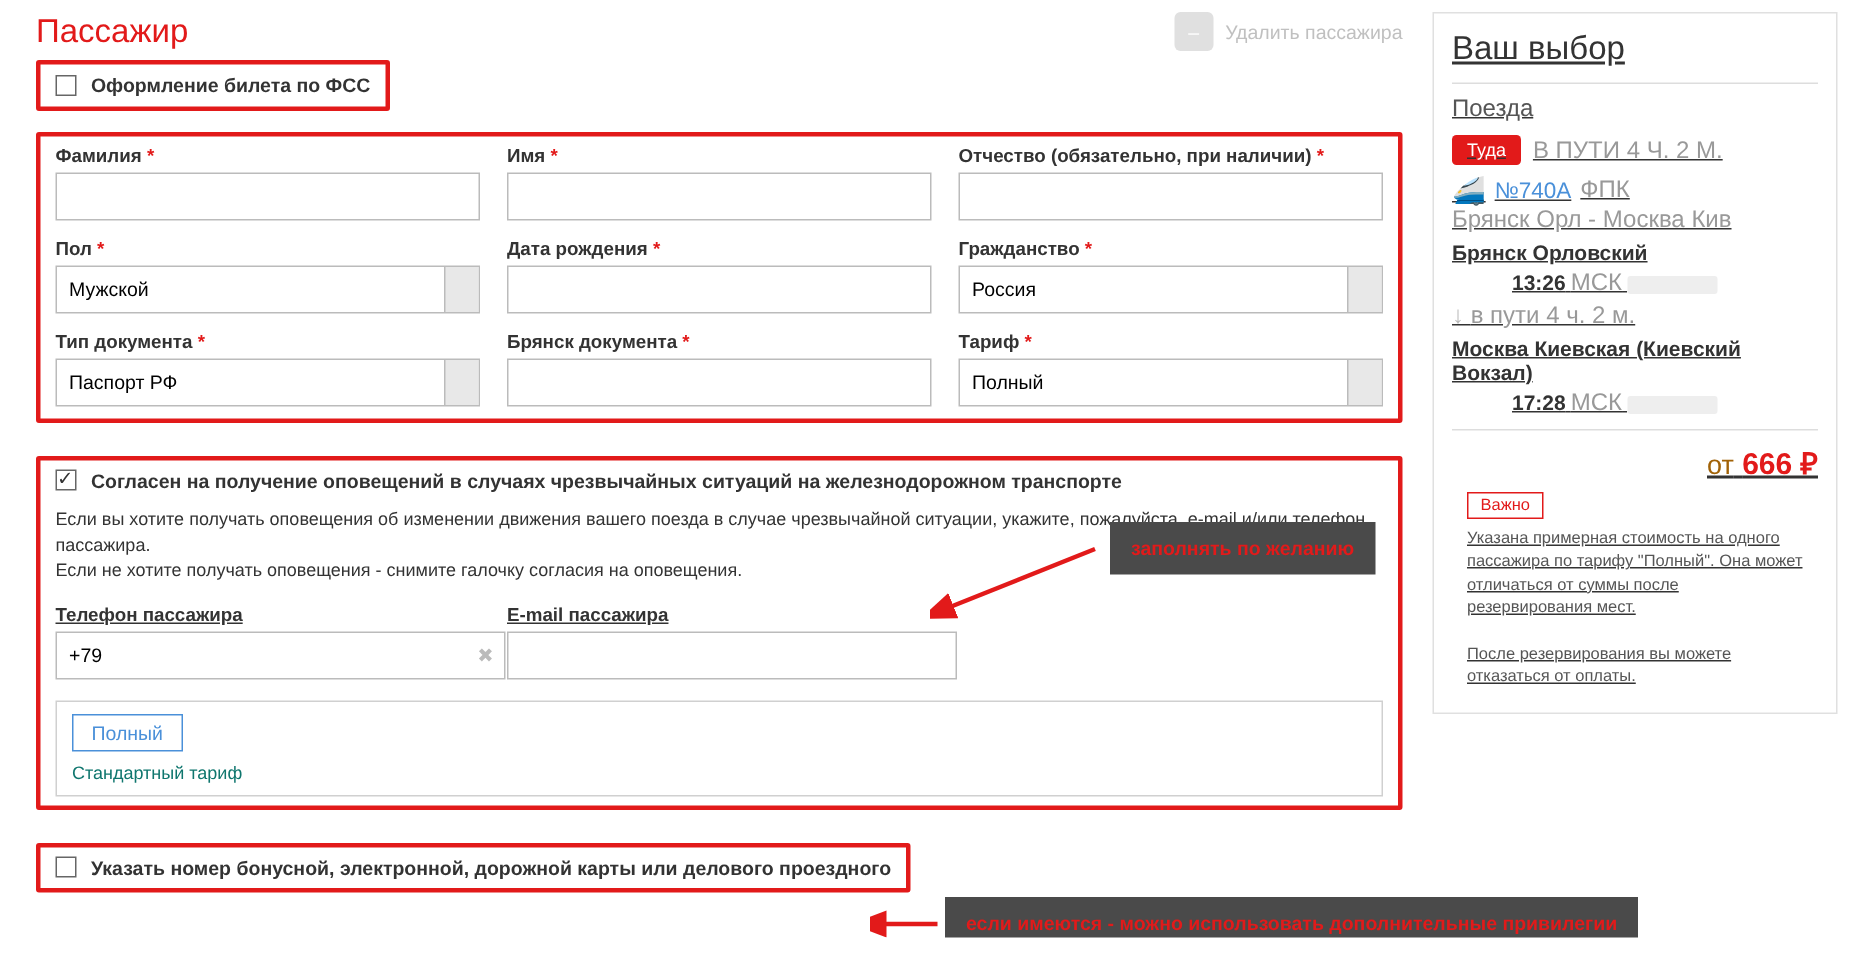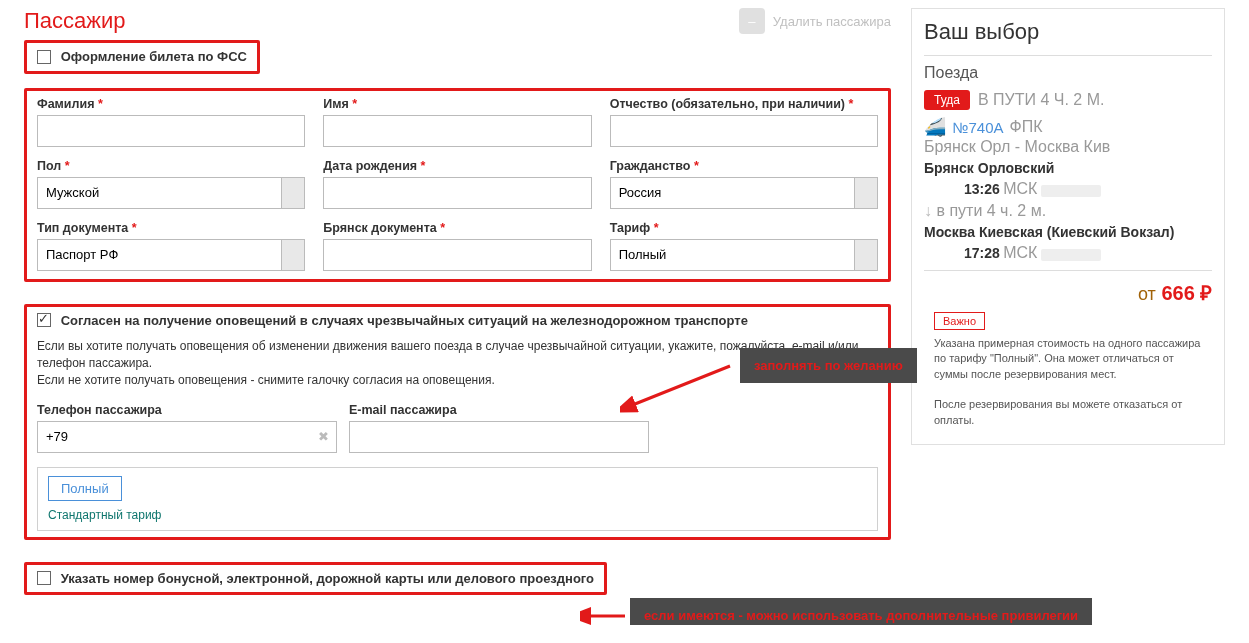--- a/index.html
+++ b/index.html
@@ -1,19 +1,19 @@
 <!DOCTYPE html>
 <html><head>
 <meta charset="utf-8">
 <style>
   * { box-sizing: border-box; margin: 0; padding: 0; }
   body { font-family: Arial, Helvetica, sans-serif; background: #fff; color: #333; font-size: 13px; }
   .page { display: flex; gap: 20px; padding: 8px 24px; }
   .main { flex: 1; min-width: 0; }
-  .side { width: 314px; flex-shrink: 0; }
+  .side { width: 270px; flex-shrink: 0; text-decoration: underline; }
 
   .pass-title { font-size: 22px; color: #e21a1a; font-weight: normal; margin-bottom: 6px; }
   .header-row { display:flex; justify-content:space-between; align-items:flex-start; }
   .del { display:flex; align-items:center; gap:8px; color:#c0c0c0; font-size:13px; }
   .del-btn { width:26px; height:26px; background:#e0e0e0; border-radius:4px; display:flex; align-items:center; justify-content:center; color:#fff; }
 
   .red-box { border: 3px solid #e21a1a; border-radius: 2px; padding: 6px 10px; margin-bottom: 22px; }
 
   .chk { width:14px; height:14px; border:1px solid #666; display:inline-block; vertical-align:middle; margin-right:6px; position:relative; top:-1px; }
   .chk.checked::after { content:"✓"; position:absolute; top:-3px; left:0; font-size:13px; }
@@ -23,21 +23,21 @@
   .col { flex:1; min-width:0; }
   .fld-label { font-weight:bold; font-size:12.5px; margin-bottom:4px; display:block; }
   .req { color:#e21a1a; font-weight:bold; }
   .input, .select { width:100%; border:1px solid #bbb; height:32px; padding:0 8px; background:#fff; font-size:13px; }
   .select { appearance:none; -webkit-appearance:none; padding-right:28px; }
   .sel-wrap { position:relative; }
   .sel-wrap::after { content:""; position:absolute; right:1px; top:1px; bottom:1px; width:22px; background:#e8e8e8; pointer-events:none; border-left:1px solid #bbb;}
   .sel-wrap .chev { position:absolute; right:6px; top:10px; pointer-events:none; }
 
   .info-text { font-size:12px; color:#333; margin:10px 0 14px; line-height:1.4; }
-  .sub-row { display:flex; gap:12px; }
+  .sub-row { display:flex; gap:1px;text-decoration:underline; }
   .sub-row .col { flex: 0 0 300px; }
   .inp-wrap { position:relative; }
   .clear-icon { position:absolute; right:8px; top:8px; color:#bbb; }
 
   .tariff-box { border:1px solid #d0d0d0; padding:8px 10px; margin-top:14px; }
   .tariff-btn { border:1px solid #4a90d9; color:#4a90d9; padding:4px 12px; display:inline-block; font-size:13px; margin-bottom:6px; }
   .link { color:#0f766e; font-size:12px; }
 
   .anno { background:#4a4a4a; color:#e21a1a; font-weight:bold; padding:10px 14px; font-size:13px; display:inline-block; }
   .anno-wrap1 { position:absolute; left:740px; top:348px; }
@@ -172,21 +172,21 @@
       <span class="chk-label">Указать номер бонусной, электронной, дорожной карты или делового проездного</span>
     </div>
 
   </div>
 
   <div class="side">
     <div class="side-box">
       <div class="side-title">Ваш выбор</div>
       <hr class="side-hr">
       <div class="side-sub">Поезда</div>
-      <div style="display:flex; align-items:center; gap:8px;">
+      <div style="display:flex; align-items:flex-end; gap:8px;">
         <span class="badge-red">Туда</span>
         <span class="grey-txt">В ПУТИ 4 Ч. 2 М.</span>
       </div>
       <div class="train-row">
         <span style="font-size:18px;">🚄</span>
         <span class="train-num">№740А</span>
         <span class="grey-txt">ФПК</span>
       </div>
       <div class="grey-txt">Брянск Орл - Москва Кив</div>
       <div class="station">Брянск Орловский</div>

